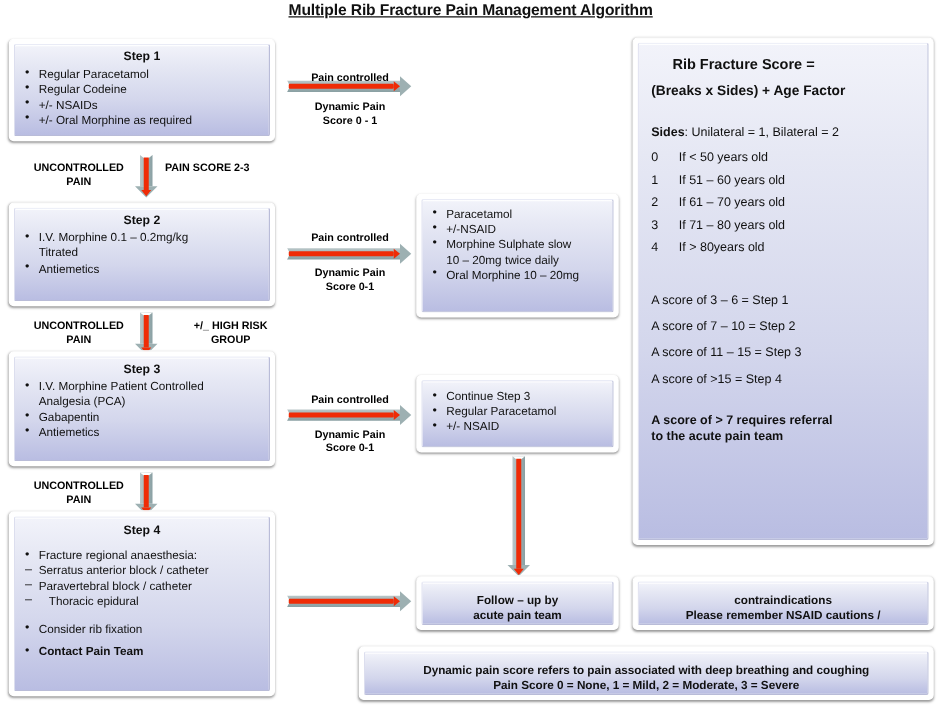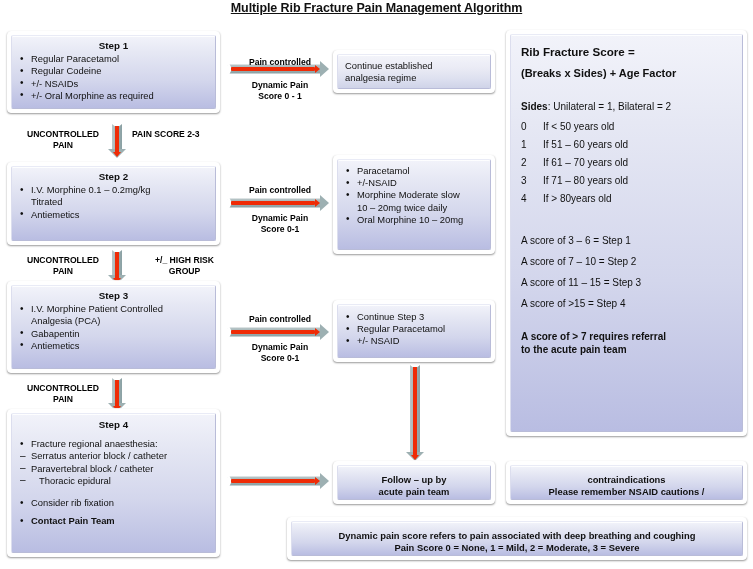--- a/index.html
+++ b/index.html
@@ -167,28 +167,20 @@
     <div class="shaft" style="width:93px;"></div>
     <div class="tailnotch"></div>
     <div class="head"></div>
     <div class="red" style="width:84px;"></div>
     <div class="redhead" style="left:87px;"></div>
   </div>
   <div class="cap" style="left:228px;top:57px;width:104px;">Pain controlled</div>
   <div class="cap" style="left:228px;top:80px;width:104px;">Dynamic  Pain</div>
   <div class="cap" style="left:228px;top:91px;width:104px;">Score 0 - 1</div>
 
-  <div class="box light" style="left:333px;top:50px;width:162px;height:43px;">
-    <div class="inner">
-      <div class="bodytext" style="padding-left:7px;padding-top:5px;">
-        <div>Continue established</div>
-        <div>analgesia regime</div>
-      </div>
-    </div>
-  </div>
 
   <div class="sidelabel ctr" style="left:8px;top:129px;width:110px;text-align:center;">
     <div>UNCONTROLLED</div>
     <div>PAIN</div>
   </div>
   <div class="varrow" style="left:107px;top:124px;width:20px;height:34px;">
     <div class="shaft" style="height:25px;"></div>
     <div class="topnotch"></div>
     <div class="head"></div>
     <div class="red" style="height:26px;"></div>
@@ -221,21 +213,21 @@
   <div class="cap" style="left:228px;top:185px;width:104px;">Pain controlled</div>
   <div class="cap" style="left:228px;top:213px;width:104px;">Dynamic Pain</div>
   <div class="cap" style="left:228px;top:224px;width:104px;">Score 0-1</div>
 
   <div class="box" style="left:333px;top:155px;width:162px;height:99px;">
     <div class="inner">
       <div class="bodytext" style="padding-top:5px;">
         <ul class="bul">
           <li><span class="bt">•</span><span>Paracetamol</span></li>
           <li><span class="bt">•</span><span>+/-NSAID</span></li>
-          <li><span class="bt">•</span><span>Morphine Moderate slow</span></li>
+          <li><span class="bt">•</span><span>Morphine Sulphate slow</span></li>
           <li class="cont"><span>10 – 20mg twice daily</span></li>
           <li><span class="bt">•</span><span>Oral Morphine 10 – 20mg</span></li>
         </ul>
       </div>
     </div>
   </div>
 
   <div class="sidelabel ctr" style="left:8px;top:255px;width:110px;text-align:center;">
     <div>UNCONTROLLED</div>
     <div>PAIN</div>
@@ -345,21 +337,21 @@
       <div class="bodytext ctr b" style="padding-top:8px;">
         <div>Follow – up by</div>
         <div>acute pain team</div>
       </div>
     </div>
   </div>
 
   <div class="box" style="left:506px;top:30px;width:241px;height:406px;">
     <div class="inner">
       <div class="bodytext" style="padding:9px 10px;font-size:10px;line-height:13px;">
-        <div class="b" style="font-size:11.6px;line-height:15px;">Rib Fracture Score =</div>
+        <div class="b" style="font-size:11.6px;line-height:15px;margin-left:17px;">Rib Fracture Score =</div>
         <div style="height:7px;"></div>
         <div class="b" style="font-size:11px;line-height:15px;">(Breaks x Sides) + Age Factor</div>
         <div style="height:16px;"></div>
 
         <div style="height:3px;"></div>
         <div class="scoreline">
           <span class="b">Sides</span><span>: Unilateral = 1, Bilateral = 2</span>
         </div>
         <div style="height:3px;"></div>
         <div style="height:4px;"></div>

